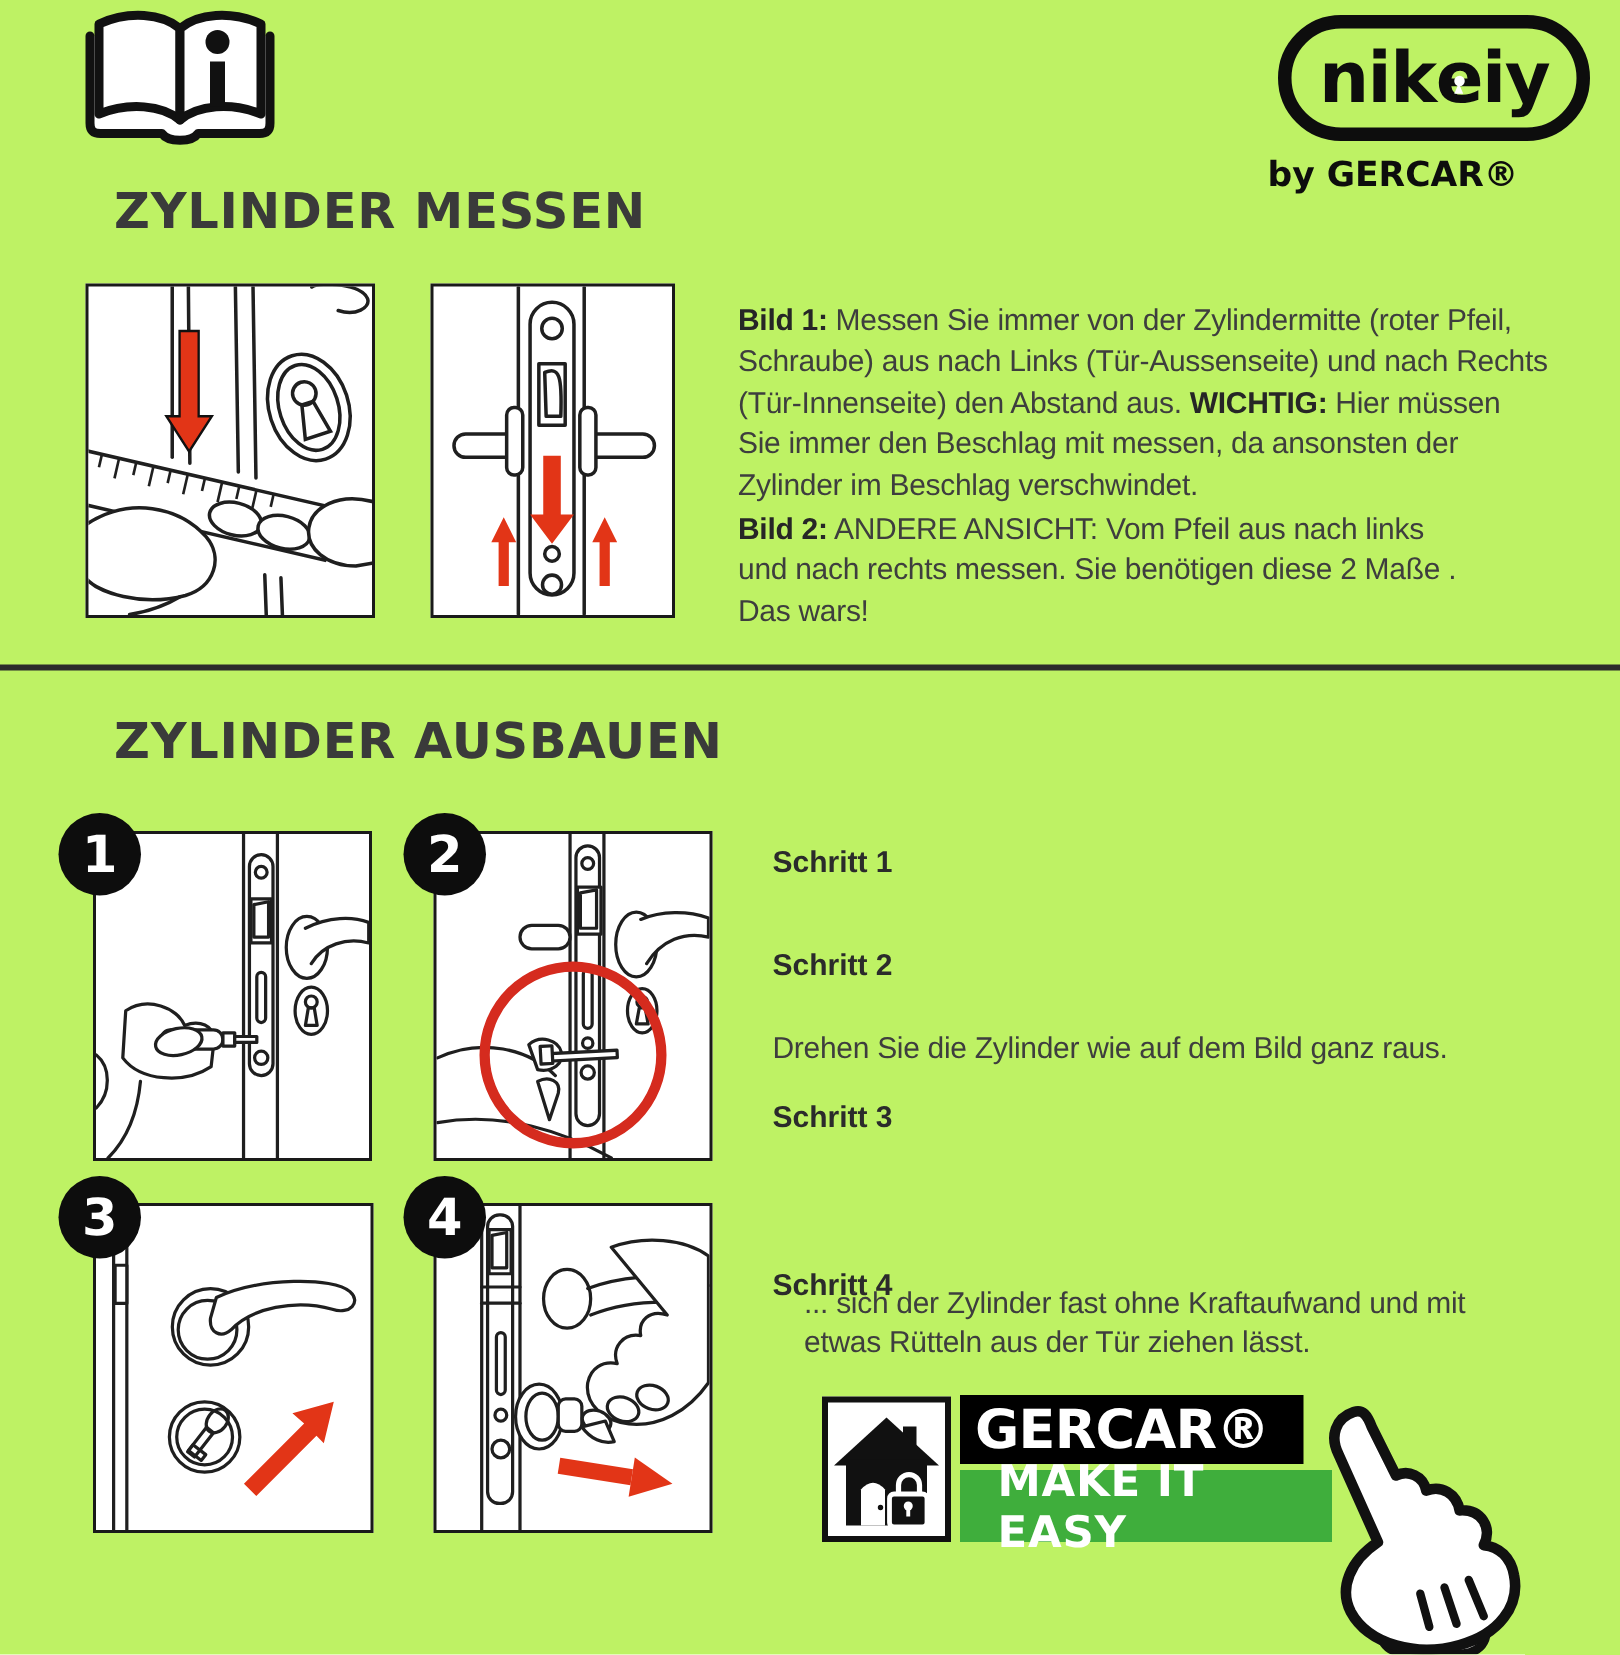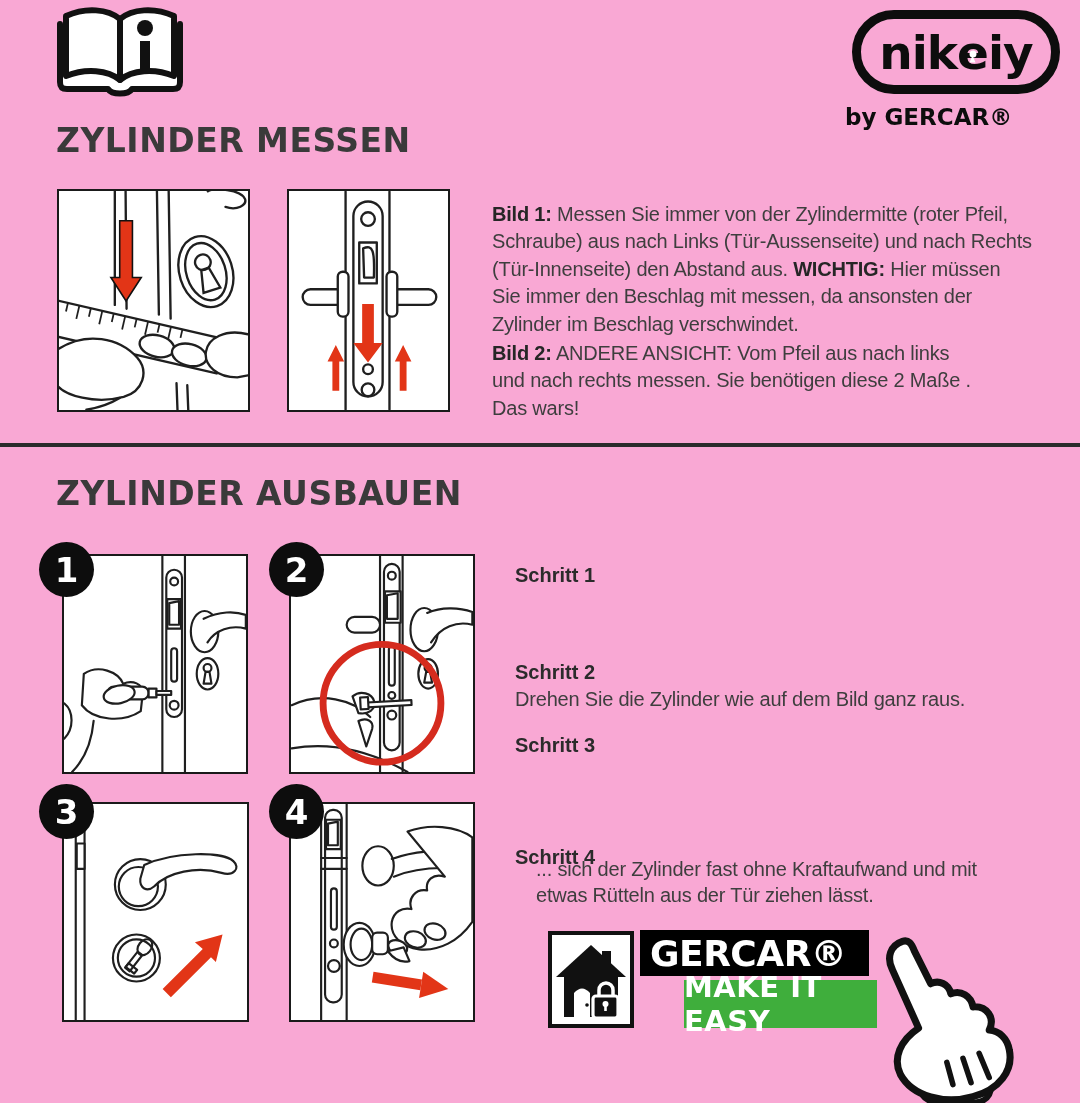--- a/index.html
+++ b/index.html
@@ -1,20 +1,20 @@
 <!DOCTYPE html>
 <html><head>
 <meta charset="utf-8">
 <style>
   html,body{margin:0;padding:0;background:#fff;}
-  .page{position:relative;width:1080px;height:1103px;background:#f9a8d4;overflow:hidden;
+  .page{position:relative;width:1080px;height:1103px;background:#bef264;overflow:hidden;
         font-family:"Liberation Sans",sans-serif;color:#3e3e3e;}
   .abs{position:absolute;}
   .h-title{font-family:"DejaVu Sans",sans-serif;font-weight:800;font-size:33px;
-           color:#3a3a3a;letter-spacing:0.5px;white-space:pre;}
+           color:#3a3a3a;letter-spacing:0.5px;white-space:pre;margin-left:20px;}
   .figbox{border:2.5px solid #1a1a1a;background:#fff;box-sizing:border-box;}
   .figbox svg{display:block;width:100%;height:100%;}
   .para{font-size:20px;line-height:27.4px;white-space:pre;color:#3e3e3e;letter-spacing:-0.2px;}
   .para b{color:#262626;font-weight:700;}
   .badge{width:55px;height:55px;border-radius:50%;background:#0d0d0d;color:#fff;
          display:flex;align-items:center;justify-content:center;
          font-family:"DejaVu Sans",sans-serif;font-weight:800;font-size:34px;z-index:3;}
   .step-title{font-size:20px;font-weight:700;color:#2b2b2b;white-space:pre;}
   .step-body{font-size:20px;line-height:26px;white-space:pre;color:#3e3e3e;letter-spacing:-0.2px;}
   .divider{left:0;top:443px;width:1080px;height:4px;background:#2b2b2b;}
@@ -27,23 +27,23 @@
            border-radius:50%;transform:translate(-50%,-50%);}
   .keyhole:after{content:"";position:absolute;left:50%;top:5px;transform:translateX(-50%);
            width:0;height:0;border-left:3px solid transparent;border-right:3px solid transparent;
            border-bottom:7px solid #fff;}
   .byline{width:222px;font-family:"DejaVu Sans",sans-serif;
           font-weight:800;font-size:23px;color:#0d0d0d;}
   .house-box{box-sizing:border-box;width:86px;height:97px;border:4px solid #111;background:#fff;}
   .bar-black{width:229px;height:46px;background:#000;color:#fff;display:flex;align-items:center;
           padding-left:10px;box-sizing:border-box;font-family:"DejaVu Sans",sans-serif;
           font-weight:800;font-size:36px;letter-spacing:-0.5px;}
-  .bar-green{width:193px;height:48px;color:#fff;display:flex;align-items:center;
-          padding-left:0;box-sizing:border-box;font-family:"DejaVu Sans",sans-serif;
-          font-weight:800;font-size:29px;letter-spacing:0.5px;margin-left:44px;}
+  .bar-green{width:248px;height:48px;color:#fff;display:flex;align-items:center;
+          padding-left:25px;box-sizing:border-box;font-family:"DejaVu Sans",sans-serif;
+          font-weight:800;font-size:29px;letter-spacing:0.5px;}
 </style>
 </head>
 <body>
 
 <div class="page">
 
   <div class="abs" style="left:52px;top:2px;width:136px;height:96px;">
     <svg viewBox="0 0 136 96" width="136" height="96">
       <g stroke="#111" stroke-width="6" fill="#fff" stroke-linejoin="round" stroke-linecap="round">
         <path d="M8,22 L8,80 C8,85 10,87 15,87 L56,87 C60,93 76,93 80,87 L121,87 C126,87 128,85 128,80 L128,22"></path>
@@ -255,21 +255,21 @@
     </svg>
   </div>
 
   <div class="abs badge" style="left:39px;top:542px;">1</div>
   <div class="abs badge" style="left:269px;top:542px;">2</div>
   <div class="abs badge" style="left:39px;top:784px;">3</div>
   <div class="abs badge" style="left:269px;top:784px;">4</div>
 
   <div class="abs step-title" style="left:515px;top:564px;">Schritt 1</div>
 
-  <div class="abs step-title" style="left:515px;top:661px;">Schritt 2</div>
+  <div class="abs step-title" style="left:515px;top:633px;">Schritt 2</div>
   <div class="abs step-body" style="left:515px;top:686px;">Drehen Sie die Zylinder wie auf dem Bild ganz raus.</div>
 
   <div class="abs step-title" style="left:515px;top:734px;">Schritt 3</div>
 
   <div class="abs step-title" style="left:515px;top:846px;">Schritt 4</div>
   <div class="abs step-body" style="left:536px;top:856px;">... sich der Zylinder fast ohne Kraftaufwand und mit
 etwas Rütteln aus der Tür ziehen lässt.</div>
 
   <div class="abs house-box" style="left:548px;top:931px;">
     <svg viewBox="0 0 78 89" width="78" height="89">

